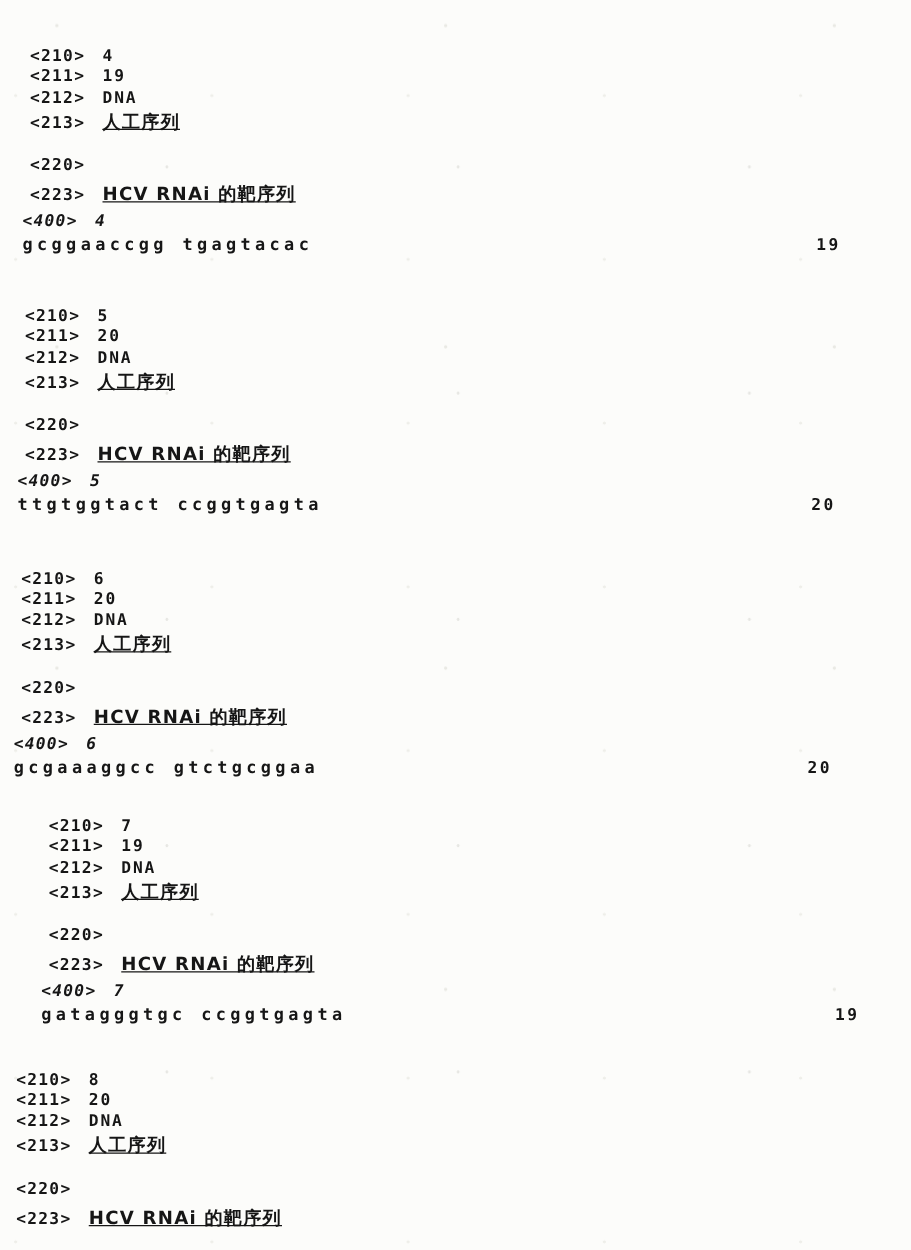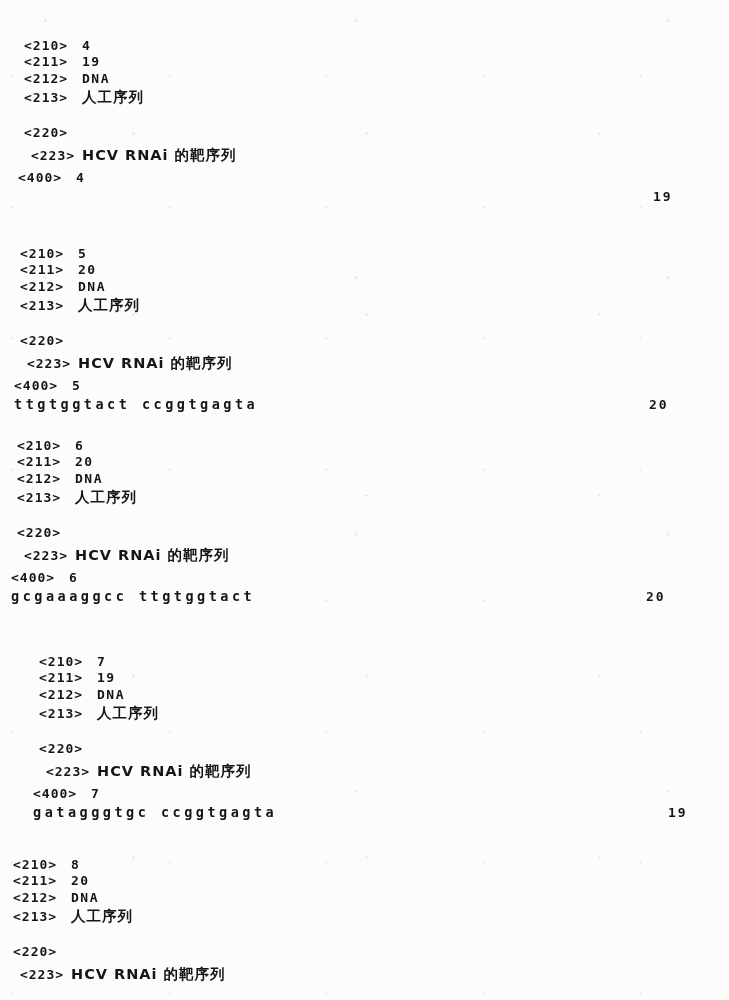--- a/index.html
+++ b/index.html
@@ -18,66 +18,67 @@
       radial-gradient(circle, #e7e7e3 1px, transparent 1.4px),
       radial-gradient(circle, #eeeee9 1px, transparent 1.4px),
       radial-gradient(circle, #e9e9e4 1px, transparent 1.6px);
     background-size: 233px 181px, 157px 131px, 311px 257px;
     background-position: 17px 43px, 91px 11px, 201px 149px;
     border-radius: 17px;
   }
   .seq-block { position: absolute; width: 705px; height: 176px; }
   .b0 { left: 18px; top:  38px; }
   .b1 { left: 14px; top: 246px; }
-  .b2 { left: 11px; top: 438px; }
+  .b2 { left: 11px; top: 456px; }
   .b3 { left:  5px; top: 654px; margin-left: 28px; }
   .b4 { left:  7px; top: 857px; }
 
   .line {
     position: absolute;
     left: 6px;
     white-space: pre;
     font-size: 13px;
     font-weight: bold;
     letter-spacing: 1px;
     color: #161616;
   }
   .l210 { top: 0; }
   .l211 { top: 16px; }
   .l212 { top: 33px; }
   .l213 { top: 50px; }
   .l220 { top: 87px; }
-  .l223 { top: 108px; text-align: center; }
-  .l400 { top: 132px; left: 0; }
+  .l223 { top: 108px; }
+  .l400 { top: 132px; left: 0; font-style: italic; }
   .lseq { top: 150px; left: 0; width: 700px; }
 
   .tag { display: inline-block; min-width: 58px; }
   .val { letter-spacing: 1.5px; }
   .cjk {
     font-family: "DejaVu Sans", "Liberation Sans", sans-serif;
     font-size: 14.5px;
     letter-spacing: 1px;
+    text-decoration: underline;
   }
   .seq-text { font-size: 13.5px; letter-spacing: 3.5px; }
   .seq-len { position: absolute; left: 635px; top: 1px; letter-spacing: 2px; }
 </style>
 </head>
 <body>
 
 <div class="page">
 
   <section class="seq-block b0">
     <div class="line l210"><span class="tag">&lt;210&gt;</span><span class="val">4</span></div>
     <div class="line l211"><span class="tag">&lt;211&gt;</span><span class="val">19</span></div>
     <div class="line l212"><span class="tag">&lt;212&gt;</span><span class="val">DNA</span></div>
     <div class="line l213"><span class="tag">&lt;213&gt;</span><span class="val cjk">人工序列</span></div>
     <div class="line l220"><span class="tag">&lt;220&gt;</span></div>
     <div class="line l223"><span class="tag">&lt;223&gt;</span><span class="val cjk">HCV RNAi 的靶序列</span></div>
     <div class="line l400"><span class="tag">&lt;400&gt;</span><span class="val">4</span></div>
-    <div class="line lseq"><span class="seq-len">19</span></div>
+    <div class="line lseq"><span class="seq-text">gcggaaccgg tgagtacac</span><span class="seq-len">19</span></div>
   </section>
 
   <section class="seq-block b1">
     <div class="line l210"><span class="tag">&lt;210&gt;</span><span class="val">5</span></div>
     <div class="line l211"><span class="tag">&lt;211&gt;</span><span class="val">20</span></div>
     <div class="line l212"><span class="tag">&lt;212&gt;</span><span class="val">DNA</span></div>
     <div class="line l213"><span class="tag">&lt;213&gt;</span><span class="val cjk">人工序列</span></div>
     <div class="line l220"><span class="tag">&lt;220&gt;</span></div>
     <div class="line l223"><span class="tag">&lt;223&gt;</span><span class="val cjk">HCV RNAi 的靶序列</span></div>
     <div class="line l400"><span class="tag">&lt;400&gt;</span><span class="val">5</span></div>
@@ -85,21 +86,21 @@
   </section>
 
   <section class="seq-block b2">
     <div class="line l210"><span class="tag">&lt;210&gt;</span><span class="val">6</span></div>
     <div class="line l211"><span class="tag">&lt;211&gt;</span><span class="val">20</span></div>
     <div class="line l212"><span class="tag">&lt;212&gt;</span><span class="val">DNA</span></div>
     <div class="line l213"><span class="tag">&lt;213&gt;</span><span class="val cjk">人工序列</span></div>
     <div class="line l220"><span class="tag">&lt;220&gt;</span></div>
     <div class="line l223"><span class="tag">&lt;223&gt;</span><span class="val cjk">HCV RNAi 的靶序列</span></div>
     <div class="line l400"><span class="tag">&lt;400&gt;</span><span class="val">6</span></div>
-    <div class="line lseq"><span class="seq-text">gcgaaaggcc ttgtggtact</span><span class="seq-len">20</span></div>
+    <div class="line lseq"><span class="seq-text">gcgaaaggcc gtctgcggaa</span><span class="seq-len">20</span></div>
   </section>
 
   <section class="seq-block b3">
     <div class="line l210"><span class="tag">&lt;210&gt;</span><span class="val">7</span></div>
     <div class="line l211"><span class="tag">&lt;211&gt;</span><span class="val">19</span></div>
     <div class="line l212"><span class="tag">&lt;212&gt;</span><span class="val">DNA</span></div>
     <div class="line l213"><span class="tag">&lt;213&gt;</span><span class="val cjk">人工序列</span></div>
     <div class="line l220"><span class="tag">&lt;220&gt;</span></div>
     <div class="line l223"><span class="tag">&lt;223&gt;</span><span class="val cjk">HCV RNAi 的靶序列</span></div>
     <div class="line l400"><span class="tag">&lt;400&gt;</span><span class="val">7</span></div>

